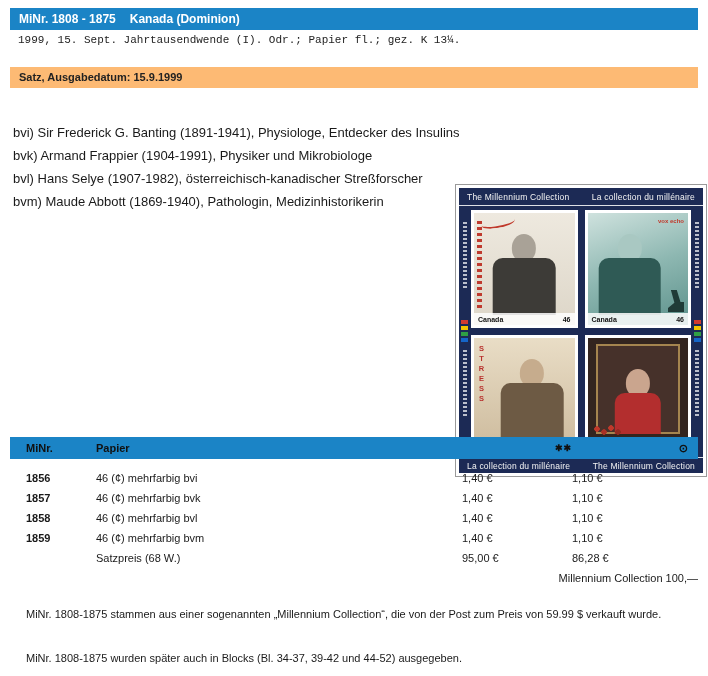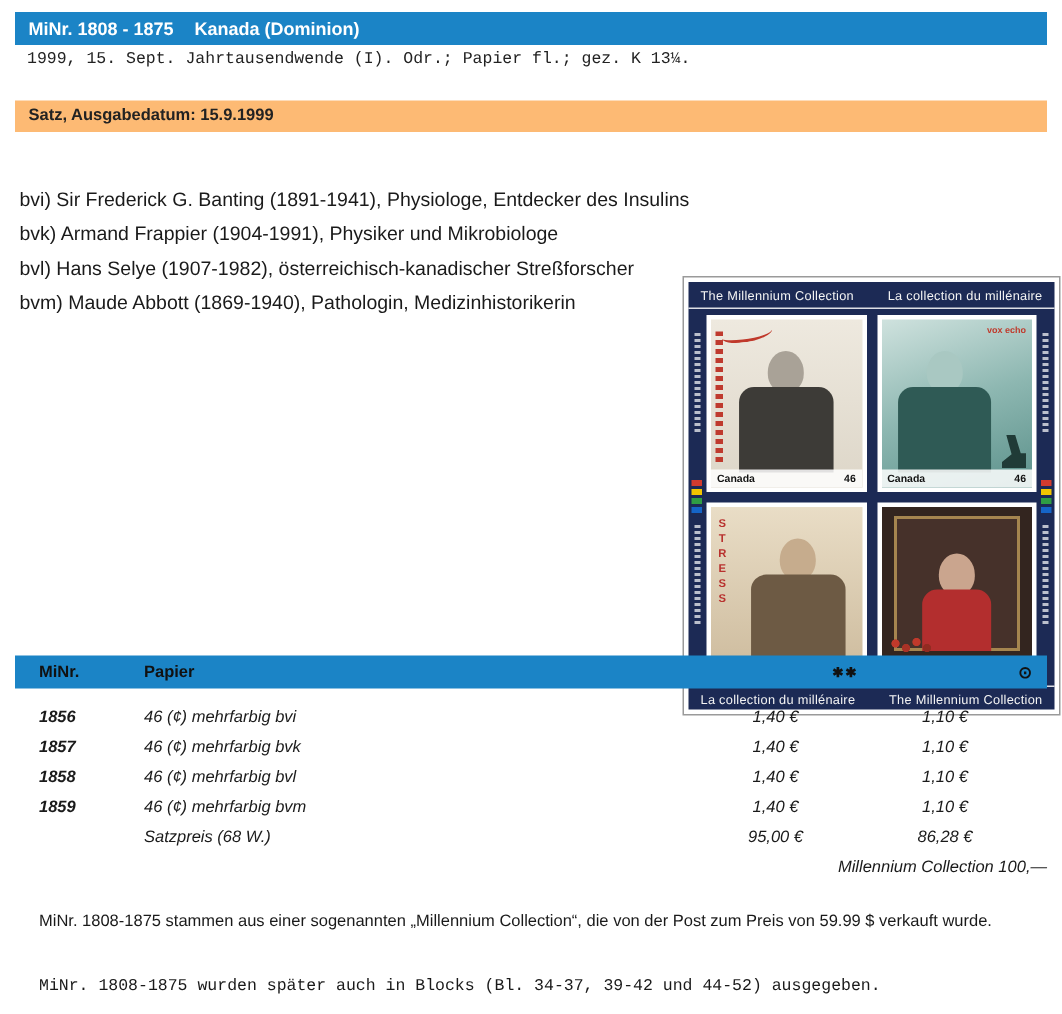--- a/index.html
+++ b/index.html
@@ -139,31 +139,31 @@
   .tgrid {
     display:grid; grid-template-columns:70px 1fr 110px 116px;
     padding:0 10px 0 16px; box-sizing:border-box; align-items:center;
   }
   .tablehead {
     position:absolute; left:10px; top:437px; width:688px; height:22px;
     background:#1b84c6; color:#111; font-size:11px; font-weight:bold;
   }
   .tablehead .sym  { text-align:right; font-size:9px; letter-spacing:1px; }
   .tablehead .sym2 { text-align:right; font-size:11px; }
-  .rows { position:absolute; left:10px; top:468px; width:688px; font-size:11px;font-style:italic; }
+  .rows { position:absolute; left:10px; top:468px; width:688px; font-size:11px; }
   .trow { height:20px; }
   .trow .c1 { font-weight:bold; }
-  .trow .c3, .trow .c4 { text-align:center; }
+  .trow .c3, .trow .c4 { text-align:left; }
   .spanrow { height:20px; line-height:20px; padding-left:16px; box-sizing:border-box;text-align:right; }
 
   .note {
     position:absolute; left:26px; width:648px; font-size:11px; line-height:17px; color:#1a1a1a;
   }
   .note1 { top:606px; width:640px; }
-  .note2 { top:650px;font-family:Liberation Mono, monospace; }
+  .note2 { top:650px; }
 </style>
 </head>
 <body>
 
 <div class="page">
 
   <div class="titlebar">
     <span>MiNr. 1808 - 1875</span><span class="gap"></span><span>Kanada (Dominion)</span>
   </div>
 

